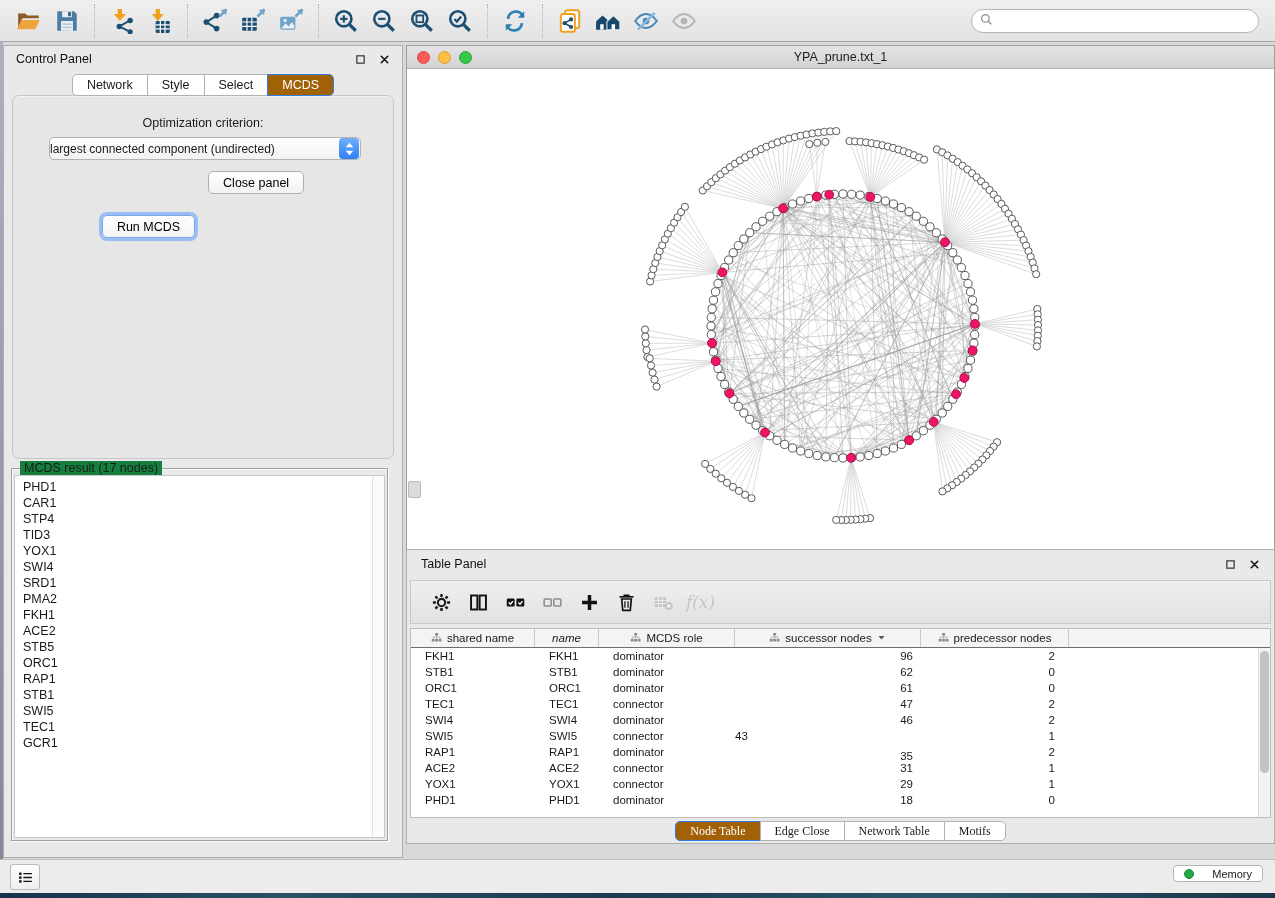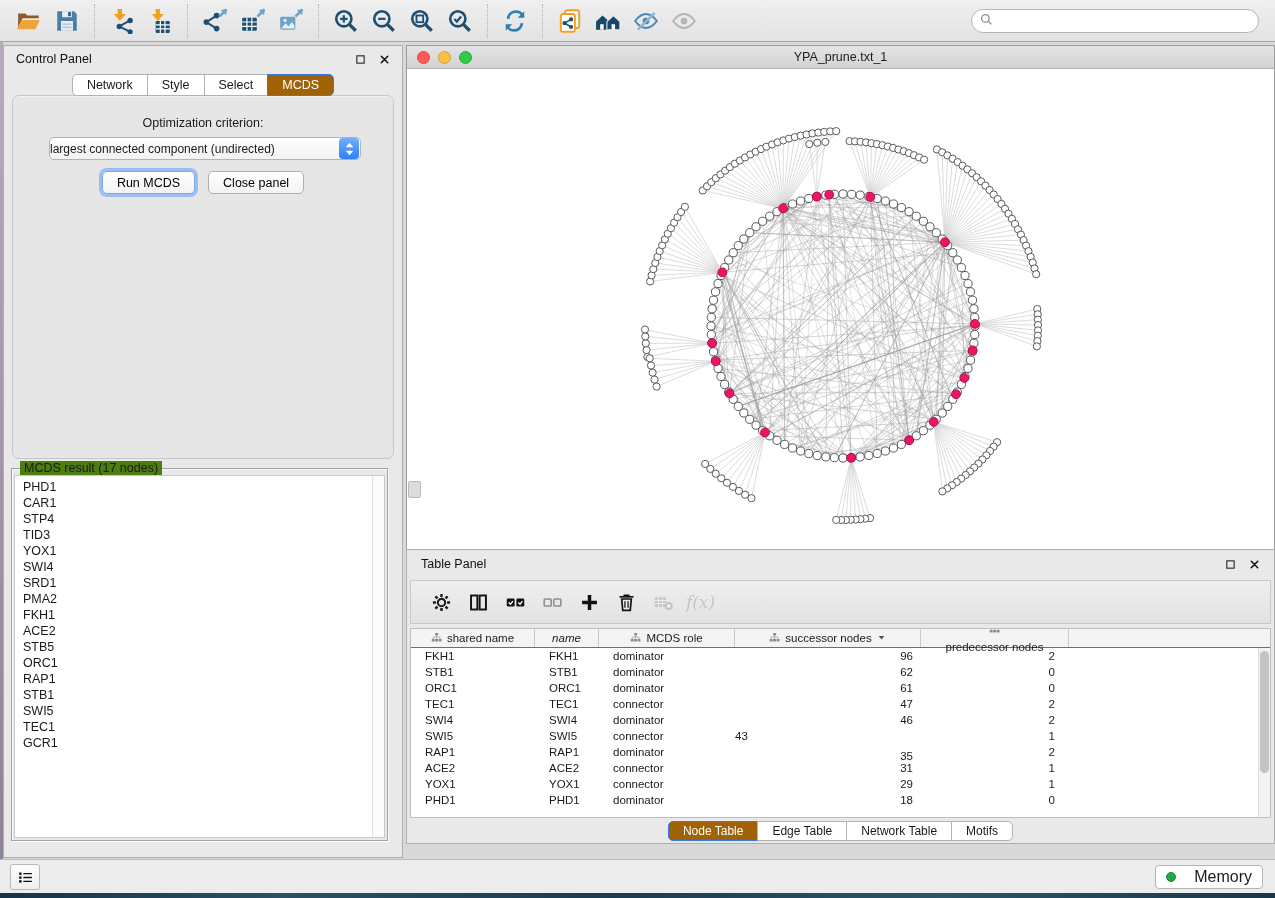--- a/index.html
+++ b/index.html
@@ -35,25 +35,25 @@
   .cp-sub { position:absolute; left:8px; right:8px; top:49px; height:364px; background:#e6e6e6;
             border:1px solid #c6c6c6; border-radius:7px; box-shadow:inset 0 1px 0 #f4f4f4; }
   .opt-label { position:absolute; top:20px; left:0; right:0; text-align:center; font-size:12.5px; }
   .mac-select { position:absolute; left:36px; top:41px; width:312px; height:23px; background:linear-gradient(#ffffff,#f2f2f2);
                 border:1px solid #b3b3b3; border-radius:5px; display:flex; align-items:center; }
   .mac-select .val { flex:1; font-size:12px; white-space:nowrap; overflow:hidden; }
   .mac-select .stepper { width:20px; height:21px; border-radius:4px; margin-right:1px; background:linear-gradient(#6fb0fc,#2f80f5);
                          display:flex; flex-direction:column; align-items:center; justify-content:center; gap:2px; }
   .btn { background:linear-gradient(#ffffff,#f3f3f3); border:1px solid #b0b0b0; border-radius:5px; height:23px;
          font-size:12.5px; padding:0 14px; font-family:inherit; cursor:default; }
-  .btn.focus-ring { box-shadow:0 0 0 3px rgba(95,155,250,.55); border-color:#7aa8e8; }
+  .btn.focus-ring { box-shadow:0 0 0 3px rgba(95,155,250,.55); border-color:#7aa8e8;margin-top:44px; }
   .cp-buttons { position:absolute; top:75px; left:0; right:0; display:flex; justify-content:center; gap:13px; }
   .result-box { position:absolute; left:7px; width:377px; top:422px; height:373px; border:1px solid #a2a2a2;
                 box-shadow:1px 1px 0 rgba(255,255,255,.85), inset 1px 1px 0 rgba(255,255,255,.7); }
-  .result-legend { position:absolute; top:-8px; left:8px; background:#4d7c0f; padding:0 4px; font-size:12.5px; }
+  .result-legend { position:absolute; top:-8px; left:8px; background:#15803d; padding:0 4px; font-size:12.5px; }
   .result-list { position:absolute; left:2px; right:2px; top:6px; bottom:2px; background:#fff; border:1px solid #c9c9c9; overflow:hidden; }
   .result-scroll { position:absolute; top:0; bottom:0; right:0; width:12px; background:#fbfbfb; border-left:1px solid #e3e3e3; }
   .result-item { font-size:12.5px; line-height:16px; padding-left:8px; }
 
   
   .network-window { left:406px; top:45px; width:869px; height:515px; background:#fff; border:1px solid #9e9e9e; }
   .net-titlebar { position:absolute; left:0; top:0; right:0; height:23px; background:linear-gradient(#e4e4e4,#d2d2d2);
                   border-bottom:1px solid #b3b3b3; display:flex; align-items:center; }
   .traffic { position:absolute; left:10px; top:5px; display:flex; gap:8px; }
   .light { width:13px; height:13px; border-radius:50%; }
@@ -72,29 +72,29 @@
                 border:1px solid #c8c8c8; display:flex; align-items:center; padding-left:12px; }
   .tp-toolbar .tb-btn { width:37px; }
   .fx-glyph { font-family:"DejaVu Serif","Liberation Serif",serif; font-style:italic; font-size:17px; color:#a9a9a9; }
   .tbl-wrap { position:absolute; left:3px; right:3px; top:78px; height:190px; background:#fff; border:1px solid #bdbdbd; overflow:hidden; }
   .tbl-head { display:flex; height:19px; background:#f4f4f4; border-bottom:1px solid #6e6e6e; }
   .th { display:flex; align-items:center; justify-content:center; gap:5px; font-size:11.5px; border-right:1px solid #c9c9c9; height:100%; }
   .tbl-body .tr { display:flex; height:16px; align-items:center; }
   .td { font-size:11.5px; white-space:nowrap; overflow:hidden; }
   .tbl-scroll { position:absolute; right:0; top:19px; bottom:0; width:12px; background:#f3f3f3; border-left:1px solid #dcdcdc; }
   .tbl-scroll .thumb { position:absolute; left:1px; right:1px; top:3px; height:72%; background:#c3c3c3; border-radius:5px; }
-  .tp-tabs { position:absolute; left:0; right:0; top:271px; display:flex; justify-content:center; }
+  .tp-tabs { position:absolute; left:0; right:0; top:271px; display:flex; justify-content:center;font-family:Liberation Serif, serif; }
   .tp-tabs .tab { font-size:12px; height:20px; line-height:18px; }
 
   
   .status-bar { left:0; top:859px; width:1275px; height:34px; background:#ececec; border-top:1px solid #bdbdbd; }
   .list-btn { position:absolute; left:10px; top:4px; width:30px; height:26px; background:linear-gradient(#fdfdfd,#efefef);
               border:1px solid #b9b9b9; border-radius:3px; display:flex; align-items:center; justify-content:center; }
-  .memory-btn { position:absolute; right:12px; top:5px; height:24px; background:#fff; border:1px solid #b5b5b5; border-radius:4px;
-                display:flex; align-items:center; gap:18px; padding:0 10px; font-size:16px; }
+  .memory-btn { position:absolute; right:12px; top:5px; height:17px; background:#fff; border:1px solid #b5b5b5; border-radius:4px;
+                display:flex; align-items:center; gap:18px; padding:0 10px; font-size:11px; }
   .mem-dot { width:10px; height:10px; border-radius:50%; background:#22a845; border:1px solid #188a36; }
 
   .left-strip { left:0; top:42px; width:3px; height:817px; background:linear-gradient(#b7abc0,#8d8298); }
   .wallpaper-bottom { left:0; top:893px; width:1275px; height:5px;
                       background:linear-gradient(90deg,#16324a,#2a5163 22%,#1c3a50 48%,#2b5668 74%,#1a3648); }
 </style>
 </head>
 <body>
 
 <div class="abs toolbar" id="main-toolbar">
@@ -1069,21 +1069,21 @@
                 <rect x="9" y="15" width="6.5" height="5.5" rx="1"></rect>
                 <rect x="16.5" y="15" width="6.5" height="5.5" rx="1"></rect>
               </g>
               <path d="M12.2 7.5V11M12.2 11H4.8v4M12.2 11v4M12.2 11h7.5v4" stroke="#8a8a8a" stroke-width="1.3" fill="none"></path>
             </svg></span>
           <span>successor nodes</span>
           <span><svg width="9" height="9" viewBox="0 0 24 24">
               <path d="M4 8l8 9 8-9z" fill="#555"></path>
             </svg></span>
         </div>
-        <div class="th" style="width: 148px; flex-direction: column;">
+        <div class="th" style="width: 148px;">
           <span><svg width="11" height="11" viewBox="0 0 24 24">
               <g fill="#8a8a8a">
                 <rect x="9" y="2" width="6.5" height="5.5" rx="1"></rect>
                 <rect x="1.5" y="15" width="6.5" height="5.5" rx="1"></rect>
                 <rect x="9" y="15" width="6.5" height="5.5" rx="1"></rect>
                 <rect x="16.5" y="15" width="6.5" height="5.5" rx="1"></rect>
               </g>
               <path d="M12.2 7.5V11M12.2 11H4.8v4M12.2 11v4M12.2 11h7.5v4" stroke="#8a8a8a" stroke-width="1.3" fill="none"></path>
             </svg></span>
           <span>predecessor nodes</span>
@@ -1160,21 +1160,21 @@
           <div class="td" style="width: 186px; text-align: right; padding: 0px 8px 0px 0px;">18</div>
           <div class="td" style="width: 148px; text-align: right; padding: 0px 14px 0px 0px;">0</div>
         </div>
       </div>
     <div class="tbl-scroll">
         <div class="thumb"></div>
       </div>
   </div>
   <div class="tp-tabs" id="tp-tabs">
       <div class="tab active">Node Table</div>
-      <div class="tab">Edge Table</div>
+      <div class="tab">Edge Close</div>
       <div class="tab">Network Table</div>
       <div class="tab">Motifs</div>
     </div>
 </section>
 
 <div class="abs status-bar">
   <div class="list-btn">
     <svg width="17" height="17" viewBox="0 0 24 24">
       <g stroke="#111" stroke-width="2">
           <path d="M9 6.5h12M9 12h12M9 17.5h12"></path>

